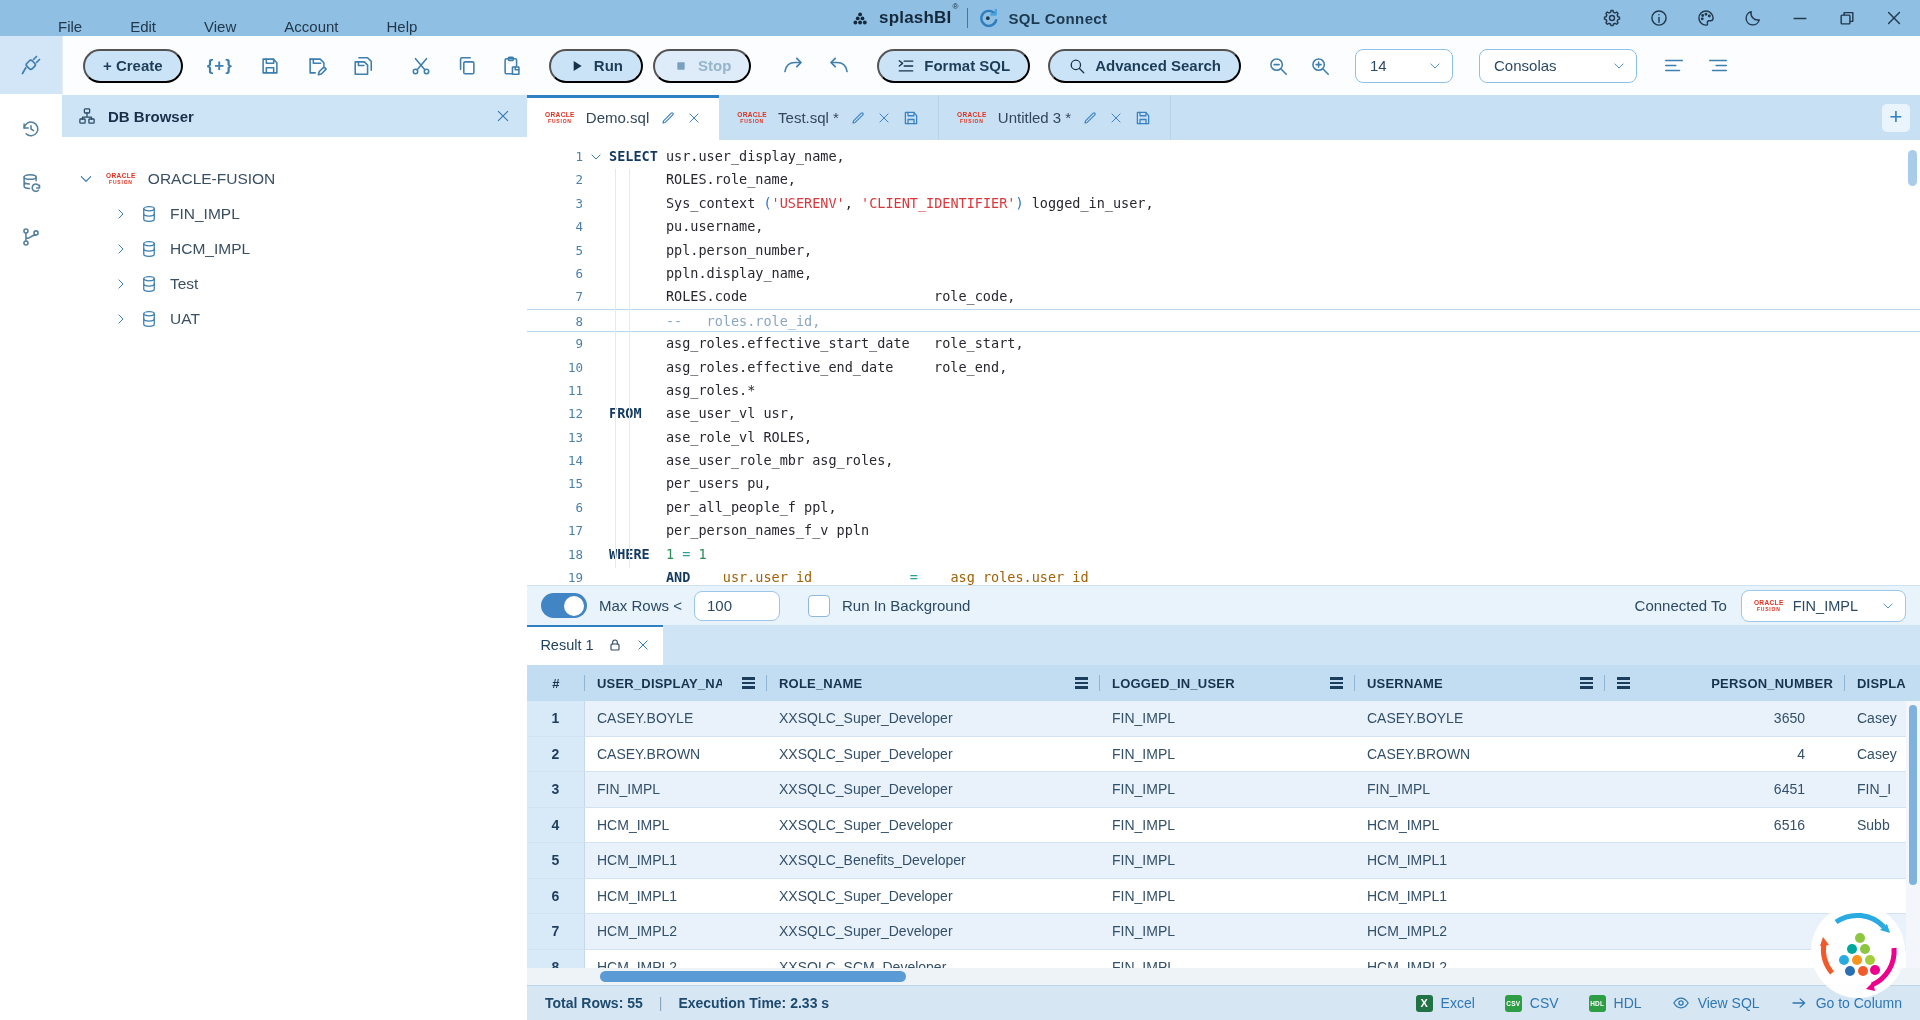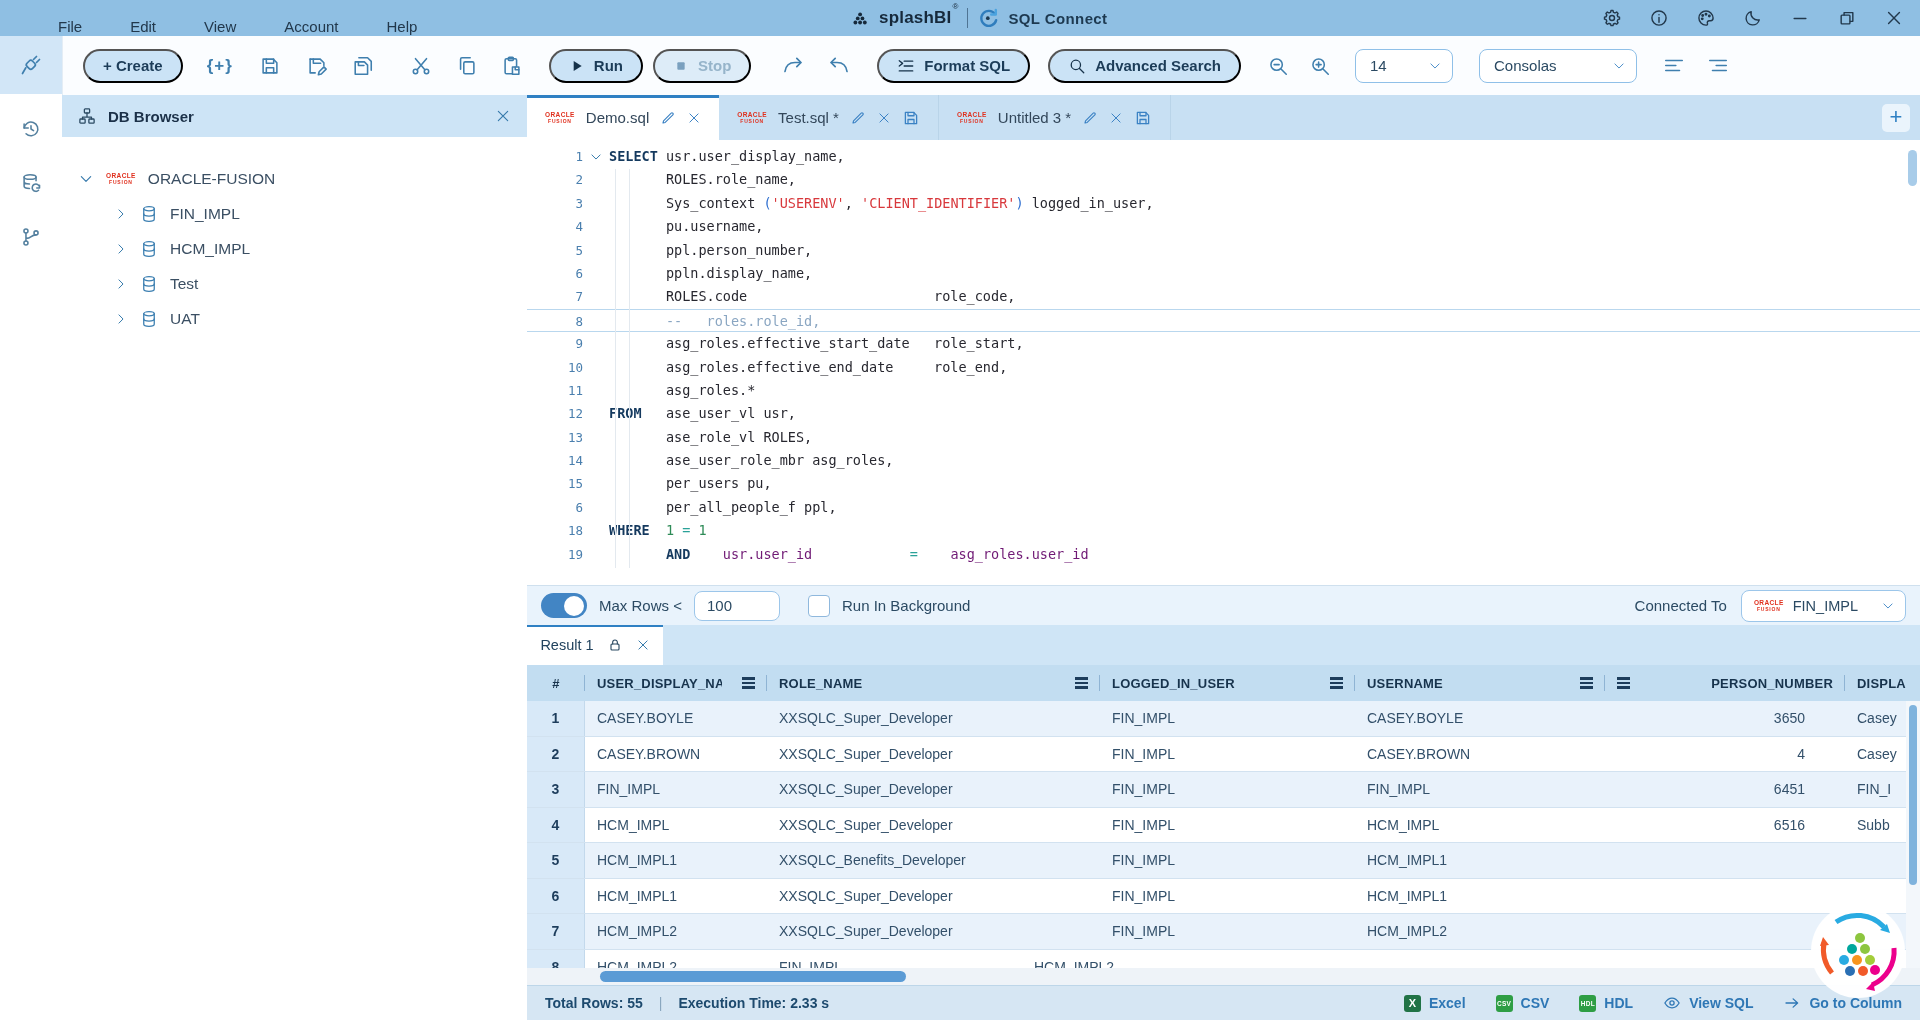--- a/index.html
+++ b/index.html
@@ -60,21 +60,21 @@
   .codeline .ln{width:56px;flex:none;text-align:right;color:#4a7fae;font-size:12.5px;}
   .codeline .fold{width:26px;flex:none;display:flex;align-items:center;justify-content:center;color:#3579ab;}
   .codeline.current{border-top:1px solid #b9d7ee;border-bottom:1px solid #b9d7ee;}
   .tok-kw{color:#14395e;font-weight:bold;}
   .tok-id{color:#27272f;}
   .tok-str{color:#d8383c;}
   .tok-par{color:#2f6fd0;}
   .tok-com{color:#8aa6c2;}
   .tok-num{color:#2e8b57;}
   .tok-op{color:#2aa198;}
-  .tok-mag{color:#701a75;}
+  .tok-mag{color:#a16207;}
   .indent-guide{position:absolute;width:1px;background:#e3e9ef;top:29px;height:399px;}
   .ed-vscroll{position:absolute;right:3px;top:8px;width:9px;height:430px;}
   .ed-thumb{position:absolute;top:2px;left:0;width:9px;height:36px;border-radius:5px;background:#a8cce9;}
 
   
   .runbar{position:absolute;left:527px;top:585px;right:0;height:40px;background:#e9f3fc;border-top:1px solid #cfe0ee;display:flex;align-items:center;padding:0 14px;box-sizing:border-box;gap:12px;}
   .toggle{width:46px;height:25px;border-radius:13px;background:#4285c4;position:relative;flex:none;cursor:pointer;}
   .toggle .knob{position:absolute;top:2.5px;right:3px;width:20px;height:20px;border-radius:50%;background:#ffffff;}
   .runbar label{font-size:15px;color:#2b4a63;}
   .maxrows-input{width:72px;height:28px;border:1.5px solid #9cc6ea;border-radius:8px;font-size:15px;color:#2b4a63;padding:0 0 0 12px;font-family:"Liberation Sans",sans-serif;background:#fff;}
@@ -104,21 +104,21 @@
   .hthumb{position:absolute;left:73px;top:3px;width:306px;height:11px;border-radius:6px;background:#5b9bd5;cursor:pointer;}
   .gvscroll{position:absolute;right:0;top:36px;width:14px;height:267px;background:#f3f7fb;}
   .gvthumb{position:absolute;top:4px;left:3px;width:8px;height:180px;border-radius:4px;background:#7fb3dd;cursor:pointer;}
 
   
   .statusbar{position:absolute;left:527px;right:0;bottom:0;height:35px;background:#d6e6f3;border-top:1px solid #bdd6e9;display:flex;align-items:center;padding:0 18px;box-sizing:border-box;}
   .status-text{font-size:14px;font-weight:bold;color:#1d4a6e;}
   .status-sep{color:#8aa7bf;margin:0 16px;font-size:14px;}
   .actions{margin-left:auto;display:flex;align-items:center;gap:30px;}
   .action{display:flex;align-items:center;gap:8px;cursor:pointer;}
-  .action .albl{font-size:14px;font-weight:bold;color:#2e77b5;}
+  .action .albl{font-size:14px;font-weight:normal;color:#2e77b5;}
   .fileicon{width:17px;height:17px;border-radius:3px;color:#fff;font-weight:bold;display:flex;align-items:center;justify-content:center;flex:none;}
   .fileicon.xl{background:#217346;font-size:11px;}
   .fileicon.gn{background:#2e9e44;font-size:6.5px;letter-spacing:.2px;}
   .action .aicon{color:#2e77b5;}
 
   .watermark{position:absolute;left:1808px;top:901px;width:100px;height:100px;pointer-events:none;}
 
   
   .icon{display:inline-flex;}
   .icon svg{width:100%;height:100%;}
@@ -555,20 +555,21 @@
         <div class="codeline"><span class="ln">7</span><span class="fold"></span><span class="codetext"><span class="tok-id">       ROLES.code                       role_code,</span></span></div>
         <div class="codeline current"><span class="ln">8</span><span class="fold"></span><span class="codetext"><span class="tok-com">       --   roles.role_id,</span></span></div>
         <div class="codeline"><span class="ln">9</span><span class="fold"></span><span class="codetext"><span class="tok-id">       asg_roles.effective_start_date   role_start,</span></span></div>
         <div class="codeline"><span class="ln">10</span><span class="fold"></span><span class="codetext"><span class="tok-id">       asg_roles.effective_end_date     role_end,</span></span></div>
         <div class="codeline"><span class="ln">11</span><span class="fold"></span><span class="codetext"><span class="tok-id">       asg_roles.*</span></span></div>
         <div class="codeline"><span class="ln">12</span><span class="fold"></span><span class="codetext"><span class="tok-kw">FROM</span><span class="tok-id">   ase_user_vl usr,</span></span></div>
         <div class="codeline"><span class="ln">13</span><span class="fold"></span><span class="codetext"><span class="tok-id">       ase_role_vl ROLES,</span></span></div>
         <div class="codeline"><span class="ln">14</span><span class="fold"></span><span class="codetext"><span class="tok-id">       ase_user_role_mbr asg_roles,</span></span></div>
         <div class="codeline"><span class="ln">15</span><span class="fold"></span><span class="codetext"><span class="tok-id">       per_users pu,</span></span></div>
         <div class="codeline"><span class="ln">6</span><span class="fold"></span><span class="codetext"><span class="tok-id">       per_all_people_f ppl,</span></span></div>
+        <div class="codeline"><span class="ln">17</span><span class="fold"></span><span class="codetext"><span class="tok-id">       per_person_names_f_v ppln</span></span></div>
         <div class="codeline"><span class="ln">18</span><span class="fold"></span><span class="codetext"><span class="tok-kw">WHERE</span><span class="tok-id">  </span><span class="tok-num">1</span><span class="tok-op"> = </span><span class="tok-num">1</span></span></div>
         <div class="codeline"><span class="ln">19</span><span class="fold"></span><span class="codetext"><span class="tok-kw">       AND</span><span class="tok-id">    </span><span class="tok-mag">usr.user_id</span><span class="tok-id">            </span><span class="tok-op">=</span><span class="tok-id">    </span><span class="tok-mag">asg_roles.user_id</span></span></div>
       </div>
     <div class="ed-vscroll">
         <div class="ed-thumb"></div>
       </div>
   </div>
 
   <div class="runbar">
     <div class="toggle">
@@ -731,20 +732,21 @@
           <div class="gcell" style="width: 182px;">HCM_IMPL2</div>
           <div class="gcell" style="width: 333px;">XXSQLC_Super_Developer</div>
           <div class="gcell" style="width: 255px;">FIN_IMPL</div>
           <div class="gcell" style="width: 250px;">HCM_IMPL2</div>
           <div class="gcell" style="width: 240px; justify-content: flex-end; padding-right: 40px;"></div>
           <div class="gcell" style="width: 120px;"></div>
         </div>
         <div class="grow">
           <div class="gcell num" style="width: 58px;">8</div>
           <div class="gcell" style="width: 182px;">HCM_IMPL2</div>
+          <div class="gcell" style="width: 333px;">XXSQLC_SCM_Developer</div>
           <div class="gcell" style="width: 255px;">FIN_IMPL</div>
           <div class="gcell" style="width: 250px;">HCM_IMPL2</div>
           <div class="gcell" style="width: 240px; justify-content: flex-end; padding-right: 40px;"></div>
           <div class="gcell" style="width: 120px;"></div>
         </div>
       </div>
     <div class="hscroll">
         <div class="hthumb"></div>
       </div>
     <div class="gvscroll">

